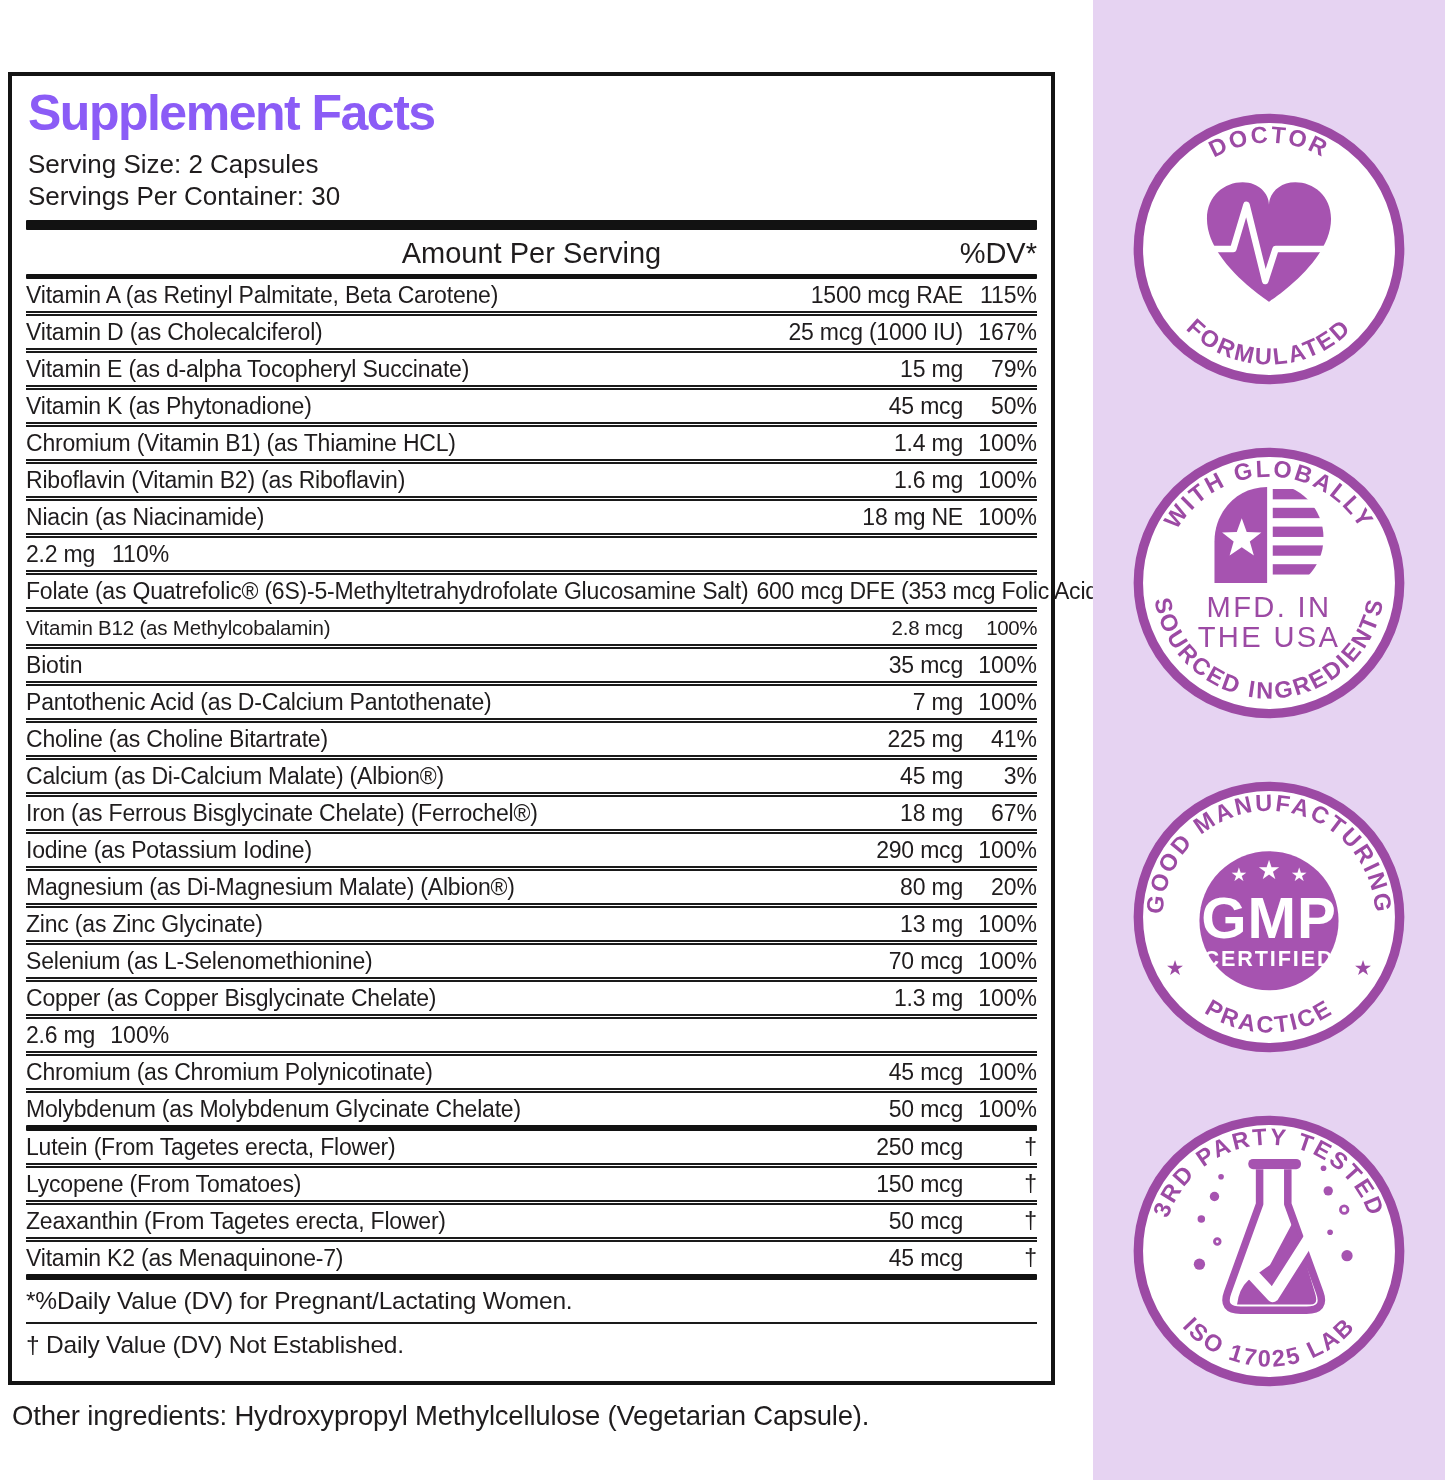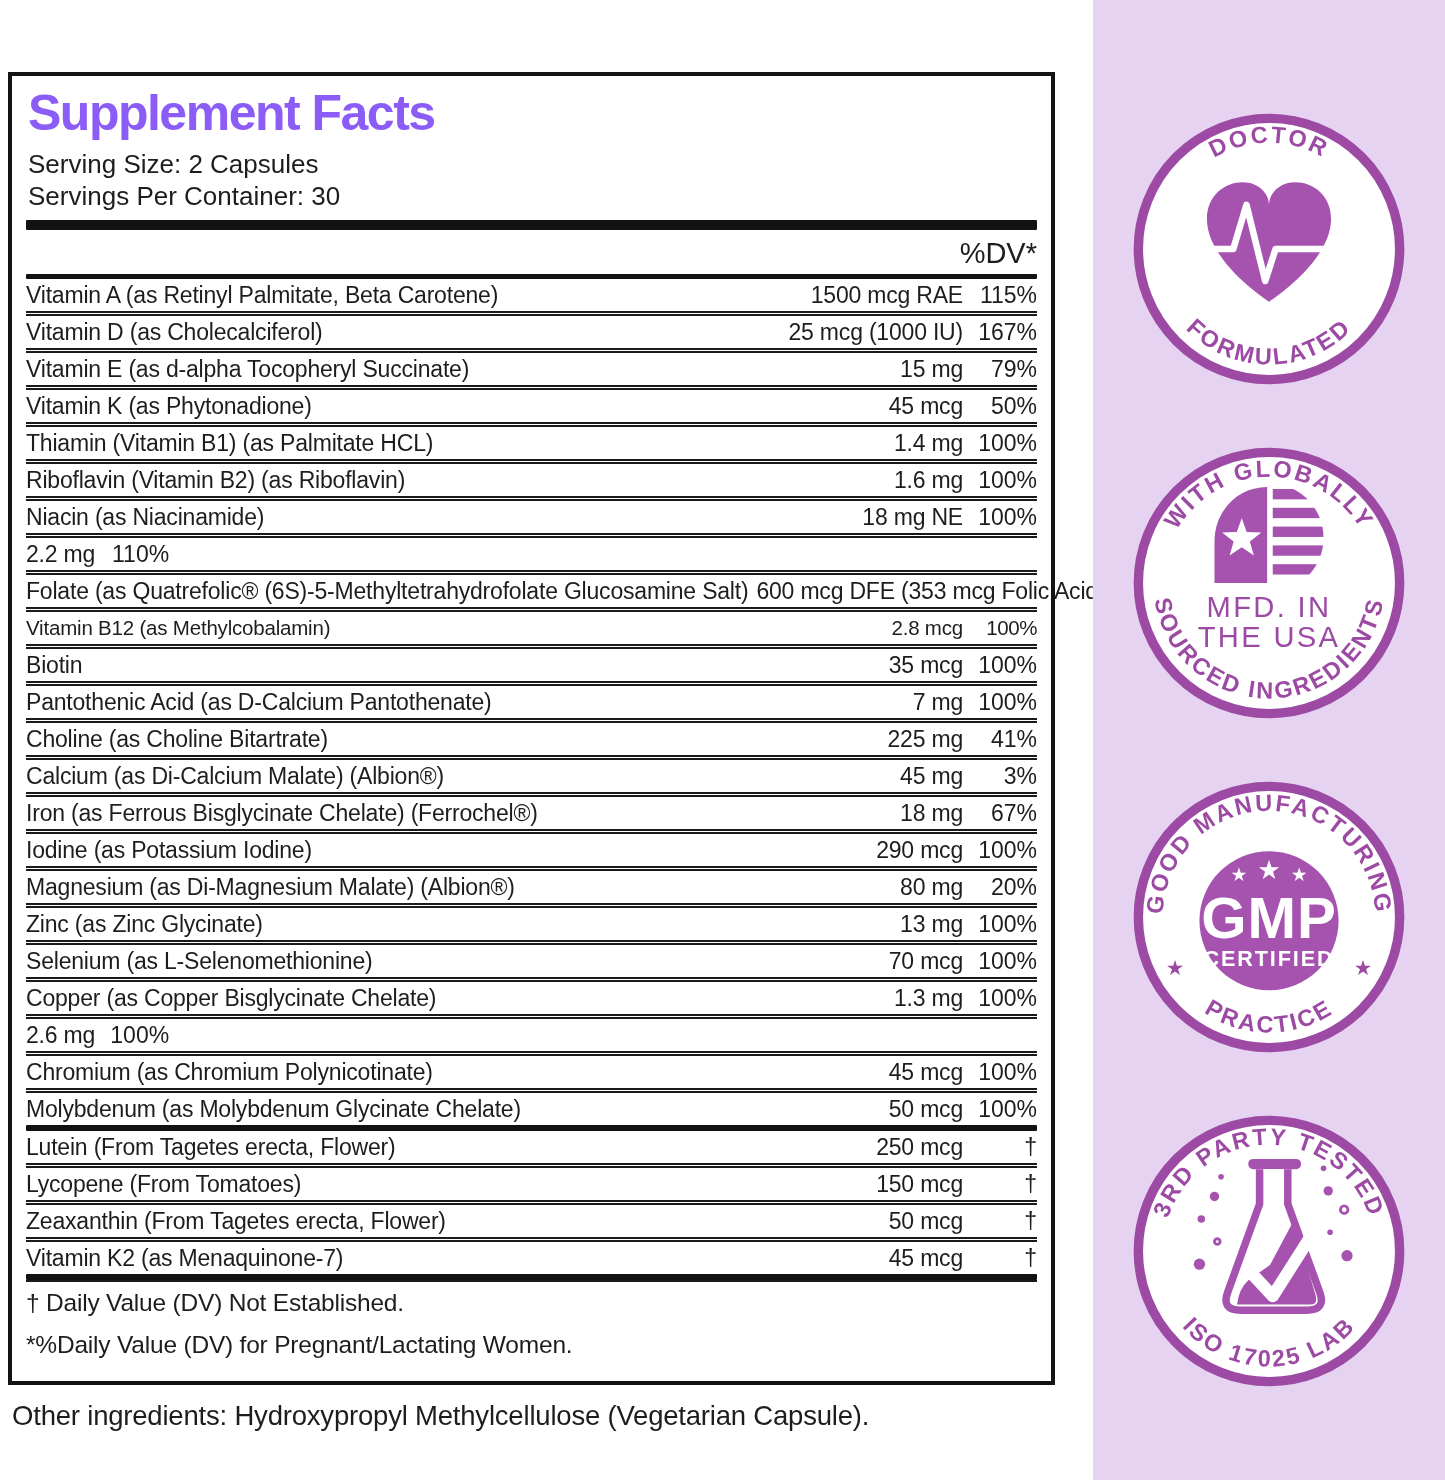--- a/index.html
+++ b/index.html
@@ -52,20 +52,21 @@
 <div class="page">
 
   <section class="facts">
     <h1 class="title">Supplement Facts</h1>
     <div class="serving-line">Serving Size: 2 Capsules</div>
     <div class="serving-line">Servings Per Container: 30</div>
 
     <div class="bar bar-top"></div>
 
     <div class="header-row">
+      <span class="amt-head">Amount Per Serving</span>
       <span class="dv-head">%DV*</span>
     </div>
 
     <div class="bar bar-mid"></div>
 
     <div class="rows" id="rows-main">
         <div class="row">
     <span class="name">Vitamin A (as Retinyl Palmitate, Beta Carotene)</span>
     <span class="amount">1500 mcg RAE</span>
     <span class="dv">115%</span>
@@ -79,21 +80,21 @@
     <span class="name">Vitamin E (as d-alpha Tocopheryl Succinate)</span>
     <span class="amount">15 mg</span>
     <span class="dv">79%</span>
   </div>
         <div class="row">
     <span class="name">Vitamin K (as Phytonadione)</span>
     <span class="amount">45 mcg</span>
     <span class="dv">50%</span>
   </div>
         <div class="row">
-    <span class="name">Thiamin (Vitamin B1) (as Palmitate HCL)</span>
+    <span class="name">Chromium (Vitamin B1) (as Thiamine HCL)</span>
     <span class="amount">1.4 mg</span>
     <span class="dv">100%</span>
   </div>
         <div class="row">
     <span class="name">Riboflavin (Vitamin B2) (as Riboflavin)</span>
     <span class="amount">1.6 mg</span>
     <span class="dv">100%</span>
   </div>
         <div class="row">
     <span class="name">Niacin (as Niacinamide)</span>
@@ -200,22 +201,22 @@
   </div>
         <div class="row">
     <span class="name">Vitamin K2 (as Menaquinone-7)</span>
     <span class="amount">45 mcg</span>
     <span class="dv">†</span>
   </div>
       </div>
 
     <div class="bar bar-sec"></div>
 
+    <div class="footnote">*%Daily Value (DV) for Pregnant/Lactating Women.</div>
     <div class="footnote fn2">† Daily Value (DV) Not Established.</div>
-    <div class="footnote">*%Daily Value (DV) for Pregnant/Lactating Women.</div>
   </section>
 
   <div class="other">Other ingredients: Hydroxypropyl Methylcellulose (Vegetarian Capsule).</div>
 
   <aside class="rail">
 
     <svg class="badge" viewBox="0 0 300 300" xmlns="http://www.w3.org/2000/svg">
       <defs>
         <path id="a1t" d="M43.8,188.6 A113,113 0 1 1 256.2,188.6"></path>
         <path id="a1b" d="M34.4,107.9 A123,123 0 1 0 265.6,107.9"></path>

